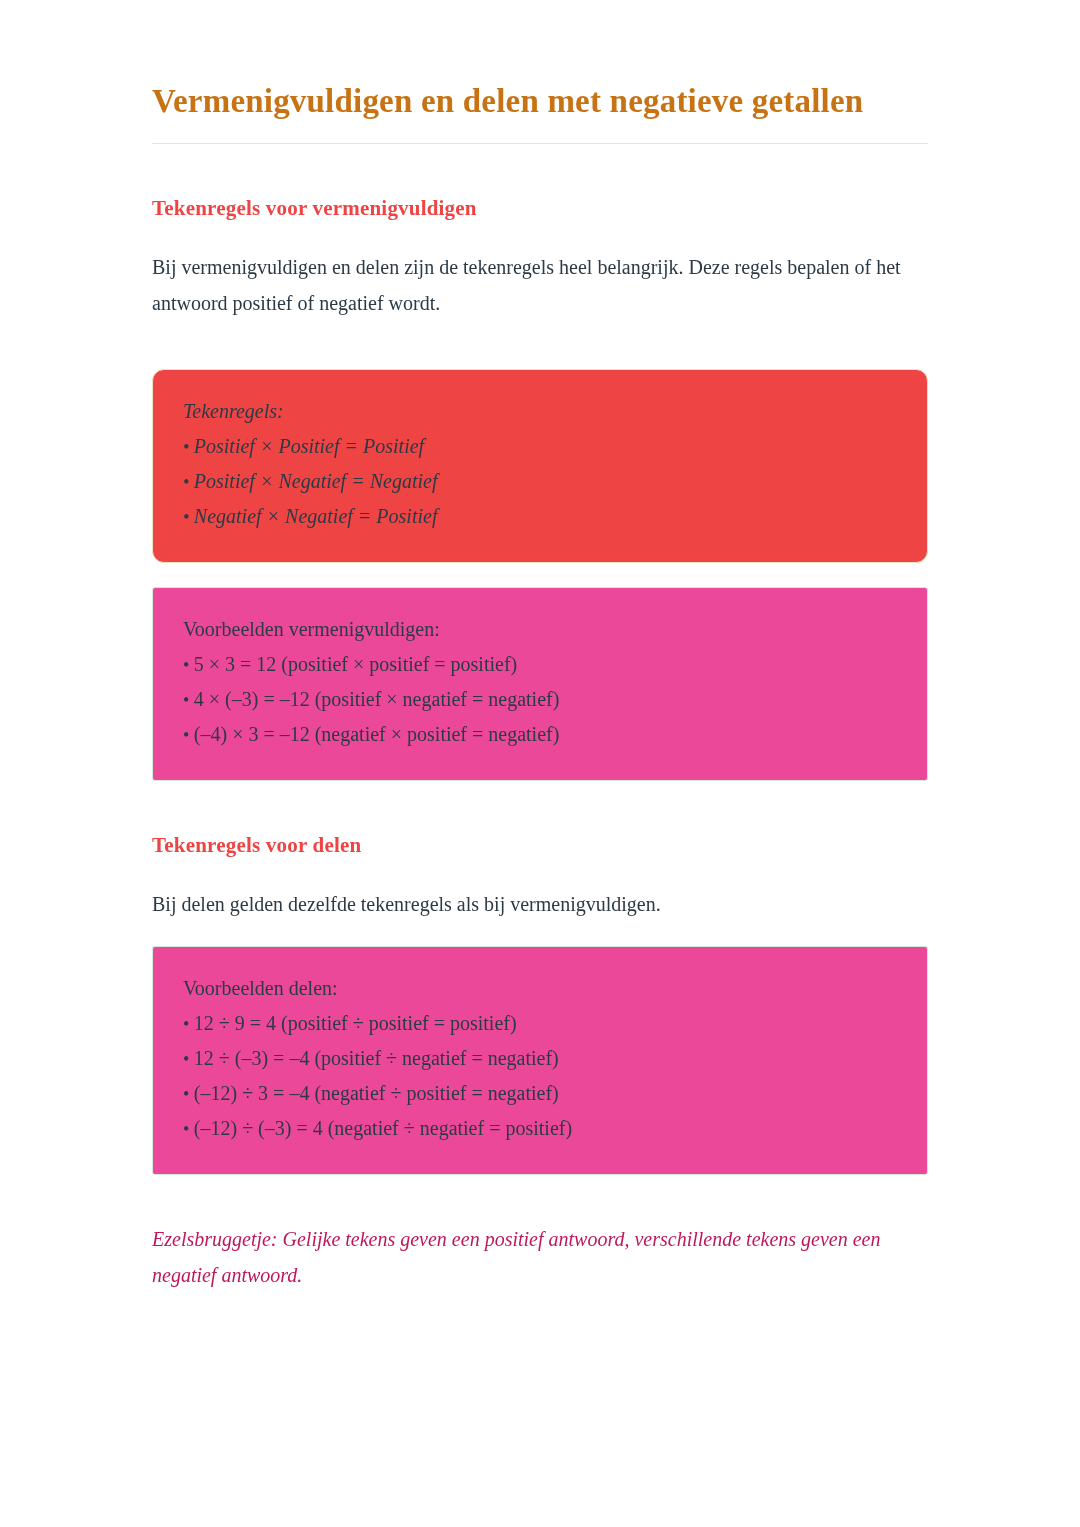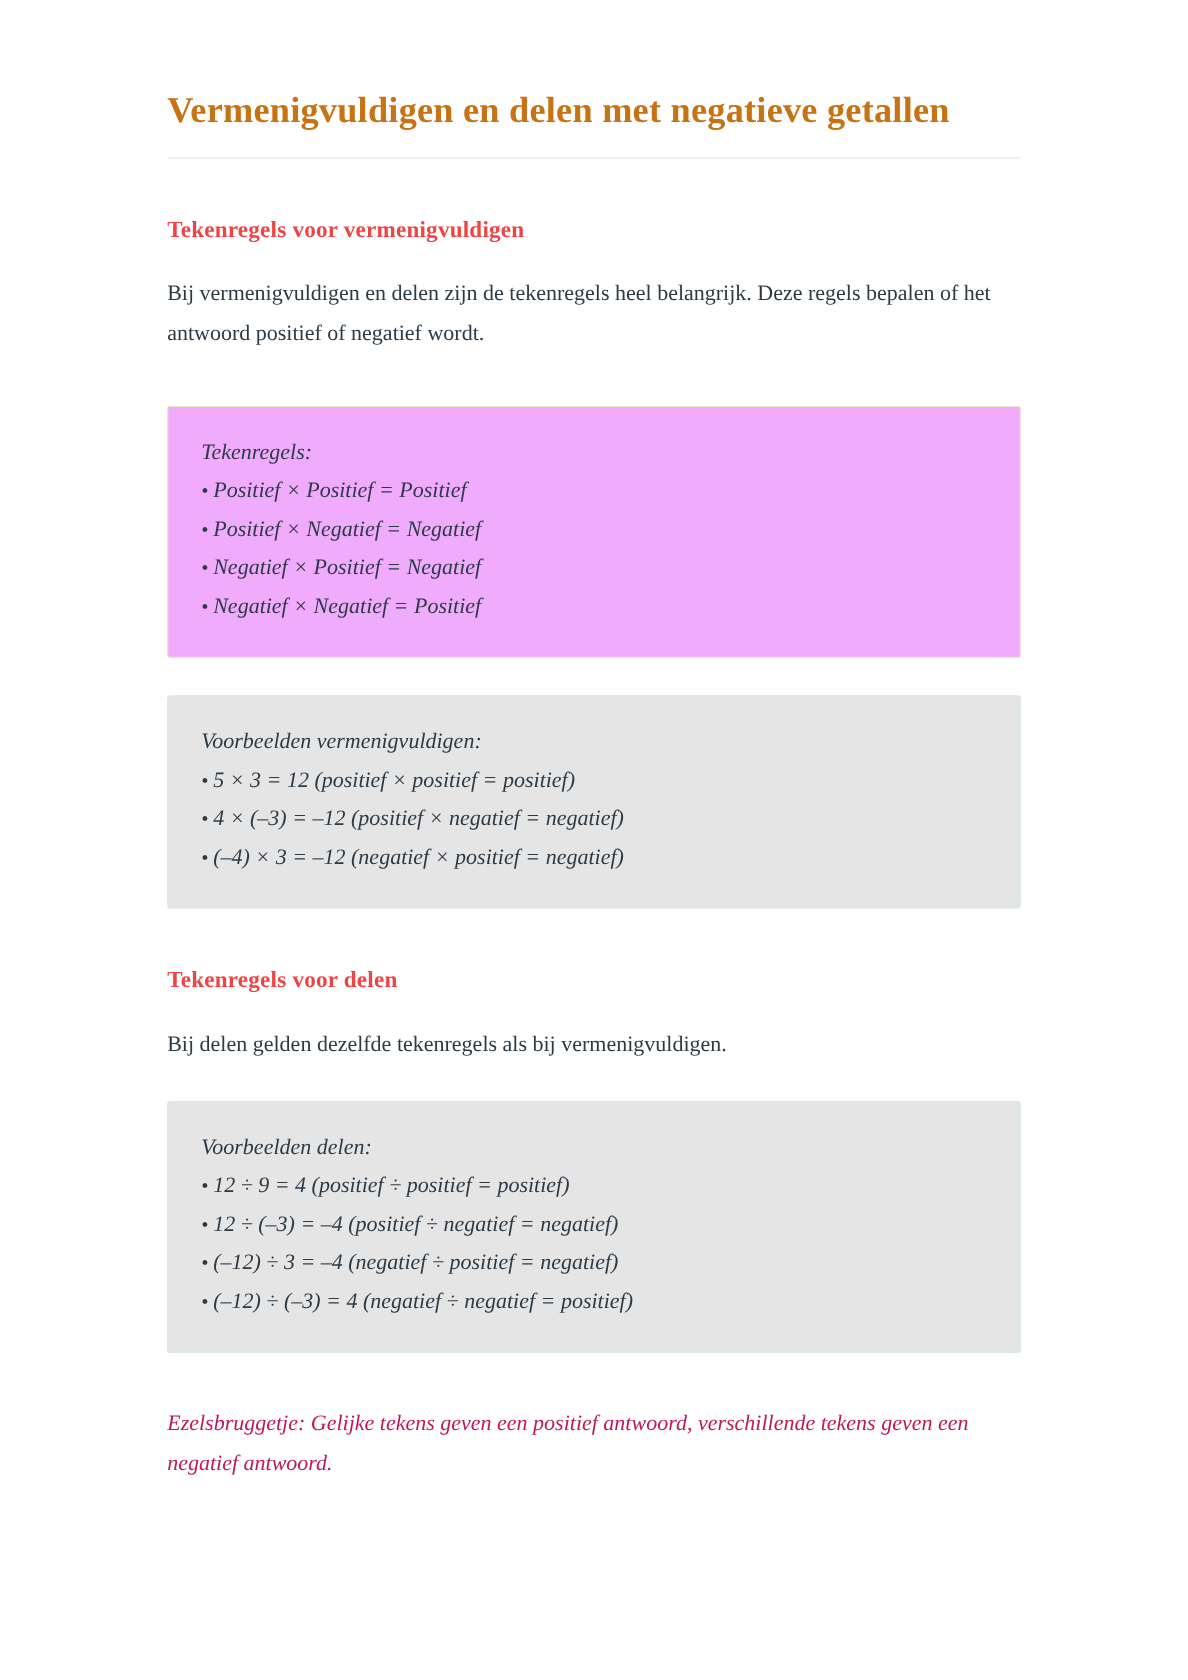--- a/index.html
+++ b/index.html
@@ -41,40 +41,39 @@
   .body-text {
     font-size: 20px;
     color: #2c3a46;
     line-height: 1.8;
     margin-top: 28px;
     max-width: 776px;
   }
 
   .note-box {
     margin-top: 48px;
-    background: #f0abfc;
+    background: #ef4444;
     border: 1px solid #ece3c2;
-    border-radius: 2px;
+    border-radius: 12px;
     padding: 24px 30px 28px 30px;
   }
 
   .note-box .box-line {
     font-style: italic;
     font-size: 20px;
     color: #2c3a46;
     line-height: 1.75;
   }
 
   .example-box {
-    margin-top: 34px;
-    background: #e5e5e5;
+    margin-top: 24px;
+    background: #ec4899;
     border: 1px solid #d6e9dd;
     border-radius: 3px;
     padding: 24px 30px 28px 30px;
-    font-style: italic;
   }
 
   .example-box .box-line {
     font-size: 20px;
     color: #2c3a46;
     line-height: 1.75;
   }
 
   .box-line.bullet::before {
     content: "\2022\00A0";
@@ -100,21 +99,20 @@
   <hr class="title-rule">
 
   <h2 class="section-heading">Tekenregels voor vermenigvuldigen</h2>
 
   <p class="body-text">Bij vermenigvuldigen en delen zijn de tekenregels heel belangrijk. Deze regels bepalen of het antwoord positief of negatief wordt.</p>
 
   <div class="note-box">
     <div class="box-line">Tekenregels:</div>
     <div class="box-line bullet">Positief × Positief = Positief</div>
     <div class="box-line bullet">Positief × Negatief = Negatief</div>
-    <div class="box-line bullet">Negatief × Positief = Negatief</div>
     <div class="box-line bullet">Negatief × Negatief = Positief</div>
   </div>
 
   <div class="example-box">
     <div class="box-line">Voorbeelden vermenigvuldigen:</div>
     <div class="box-line bullet">5 × 3 = 12 (positief × positief = positief)</div>
     <div class="box-line bullet">4 × (–3) = –12 (positief × negatief = negatief)</div>
     <div class="box-line bullet">(–4) × 3 = –12 (negatief × positief = negatief)</div>
   </div>
 

